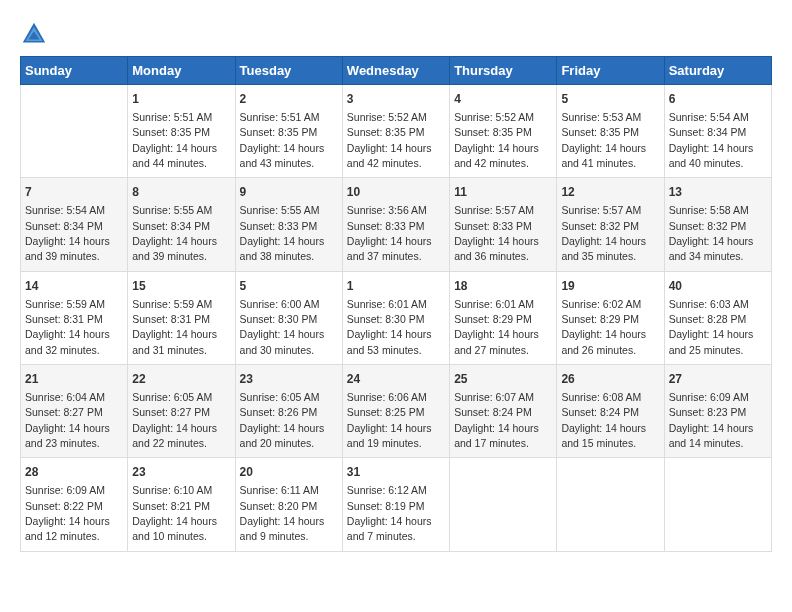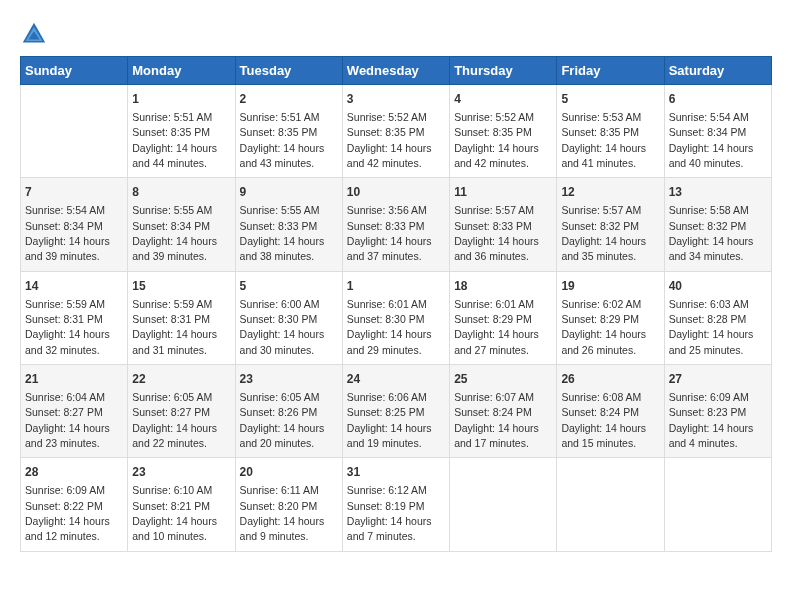--- a/index.html
+++ b/index.html
@@ -139,33 +139,33 @@
         <td><span class="day-number">9</span><span class="cell-content">Sunrise: 5:55 AM</span><br><span class="cell-content">Sunset: 8:33 PM</span><br><span class="cell-content">Daylight: 14 hours</span><br><span class="cell-content">and 38 minutes.</span></td>
         <td><span class="day-number">10</span><span class="cell-content">Sunrise: 3:56 AM</span><br><span class="cell-content">Sunset: 8:33 PM</span><br><span class="cell-content">Daylight: 14 hours</span><br><span class="cell-content">and 37 minutes.</span></td>
         <td><span class="day-number">11</span><span class="cell-content">Sunrise: 5:57 AM</span><br><span class="cell-content">Sunset: 8:33 PM</span><br><span class="cell-content">Daylight: 14 hours</span><br><span class="cell-content">and 36 minutes.</span></td>
         <td><span class="day-number">12</span><span class="cell-content">Sunrise: 5:57 AM</span><br><span class="cell-content">Sunset: 8:32 PM</span><br><span class="cell-content">Daylight: 14 hours</span><br><span class="cell-content">and 35 minutes.</span></td>
         <td><span class="day-number">13</span><span class="cell-content">Sunrise: 5:58 AM</span><br><span class="cell-content">Sunset: 8:32 PM</span><br><span class="cell-content">Daylight: 14 hours</span><br><span class="cell-content">and 34 minutes.</span></td>
       </tr>
       <tr>
         <td><span class="day-number">14</span><span class="cell-content">Sunrise: 5:59 AM</span><br><span class="cell-content">Sunset: 8:31 PM</span><br><span class="cell-content">Daylight: 14 hours</span><br><span class="cell-content">and 32 minutes.</span></td>
         <td><span class="day-number">15</span><span class="cell-content">Sunrise: 5:59 AM</span><br><span class="cell-content">Sunset: 8:31 PM</span><br><span class="cell-content">Daylight: 14 hours</span><br><span class="cell-content">and 31 minutes.</span></td>
         <td><span class="day-number">5</span><span class="cell-content">Sunrise: 6:00 AM</span><br><span class="cell-content">Sunset: 8:30 PM</span><br><span class="cell-content">Daylight: 14 hours</span><br><span class="cell-content">and 30 minutes.</span></td>
-        <td><span class="day-number">1</span><span class="cell-content">Sunrise: 6:01 AM</span><br><span class="cell-content">Sunset: 8:30 PM</span><br><span class="cell-content">Daylight: 14 hours</span><br><span class="cell-content">and 29 minutes.</span></td>
+        <td><span class="day-number">1</span><span class="cell-content">Sunrise: 6:01 AM</span><br><span class="cell-content">Sunset: 8:30 PM</span><br><span class="cell-content">Daylight: 14 hours</span><br><span class="cell-content">and 53 minutes.</span></td>
         <td><span class="day-number">18</span><span class="cell-content">Sunrise: 6:01 AM</span><br><span class="cell-content">Sunset: 8:29 PM</span><br><span class="cell-content">Daylight: 14 hours</span><br><span class="cell-content">and 27 minutes.</span></td>
         <td><span class="day-number">19</span><span class="cell-content">Sunrise: 6:02 AM</span><br><span class="cell-content">Sunset: 8:29 PM</span><br><span class="cell-content">Daylight: 14 hours</span><br><span class="cell-content">and 26 minutes.</span></td>
         <td><span class="day-number">40</span><span class="cell-content">Sunrise: 6:03 AM</span><br><span class="cell-content">Sunset: 8:28 PM</span><br><span class="cell-content">Daylight: 14 hours</span><br><span class="cell-content">and 25 minutes.</span></td>
       </tr>
       <tr>
         <td><span class="day-number">21</span><span class="cell-content">Sunrise: 6:04 AM</span><br><span class="cell-content">Sunset: 8:27 PM</span><br><span class="cell-content">Daylight: 14 hours</span><br><span class="cell-content">and 23 minutes.</span></td>
         <td><span class="day-number">22</span><span class="cell-content">Sunrise: 6:05 AM</span><br><span class="cell-content">Sunset: 8:27 PM</span><br><span class="cell-content">Daylight: 14 hours</span><br><span class="cell-content">and 22 minutes.</span></td>
         <td><span class="day-number">23</span><span class="cell-content">Sunrise: 6:05 AM</span><br><span class="cell-content">Sunset: 8:26 PM</span><br><span class="cell-content">Daylight: 14 hours</span><br><span class="cell-content">and 20 minutes.</span></td>
         <td><span class="day-number">24</span><span class="cell-content">Sunrise: 6:06 AM</span><br><span class="cell-content">Sunset: 8:25 PM</span><br><span class="cell-content">Daylight: 14 hours</span><br><span class="cell-content">and 19 minutes.</span></td>
         <td><span class="day-number">25</span><span class="cell-content">Sunrise: 6:07 AM</span><br><span class="cell-content">Sunset: 8:24 PM</span><br><span class="cell-content">Daylight: 14 hours</span><br><span class="cell-content">and 17 minutes.</span></td>
         <td><span class="day-number">26</span><span class="cell-content">Sunrise: 6:08 AM</span><br><span class="cell-content">Sunset: 8:24 PM</span><br><span class="cell-content">Daylight: 14 hours</span><br><span class="cell-content">and 15 minutes.</span></td>
-        <td><span class="day-number">27</span><span class="cell-content">Sunrise: 6:09 AM</span><br><span class="cell-content">Sunset: 8:23 PM</span><br><span class="cell-content">Daylight: 14 hours</span><br><span class="cell-content">and 4 minutes.</span></td>
+        <td><span class="day-number">27</span><span class="cell-content">Sunrise: 6:09 AM</span><br><span class="cell-content">Sunset: 8:23 PM</span><br><span class="cell-content">Daylight: 14 hours</span><br><span class="cell-content">and 14 minutes.</span></td>
       </tr>
       <tr>
         <td><span class="day-number">28</span><span class="cell-content">Sunrise: 6:09 AM</span><br><span class="cell-content">Sunset: 8:22 PM</span><br><span class="cell-content">Daylight: 14 hours</span><br><span class="cell-content">and 12 minutes.</span></td>
         <td><span class="day-number">23</span><span class="cell-content">Sunrise: 6:10 AM</span><br><span class="cell-content">Sunset: 8:21 PM</span><br><span class="cell-content">Daylight: 14 hours</span><br><span class="cell-content">and 10 minutes.</span></td>
         <td><span class="day-number">20</span><span class="cell-content">Sunrise: 6:11 AM</span><br><span class="cell-content">Sunset: 8:20 PM</span><br><span class="cell-content">Daylight: 14 hours</span><br><span class="cell-content">and 9 minutes.</span></td>
         <td><span class="day-number">31</span><span class="cell-content">Sunrise: 6:12 AM</span><br><span class="cell-content">Sunset: 8:19 PM</span><br><span class="cell-content">Daylight: 14 hours</span><br><span class="cell-content">and 7 minutes.</span></td>
         <td></td>
         <td></td>
         <td></td>
       </tr>

